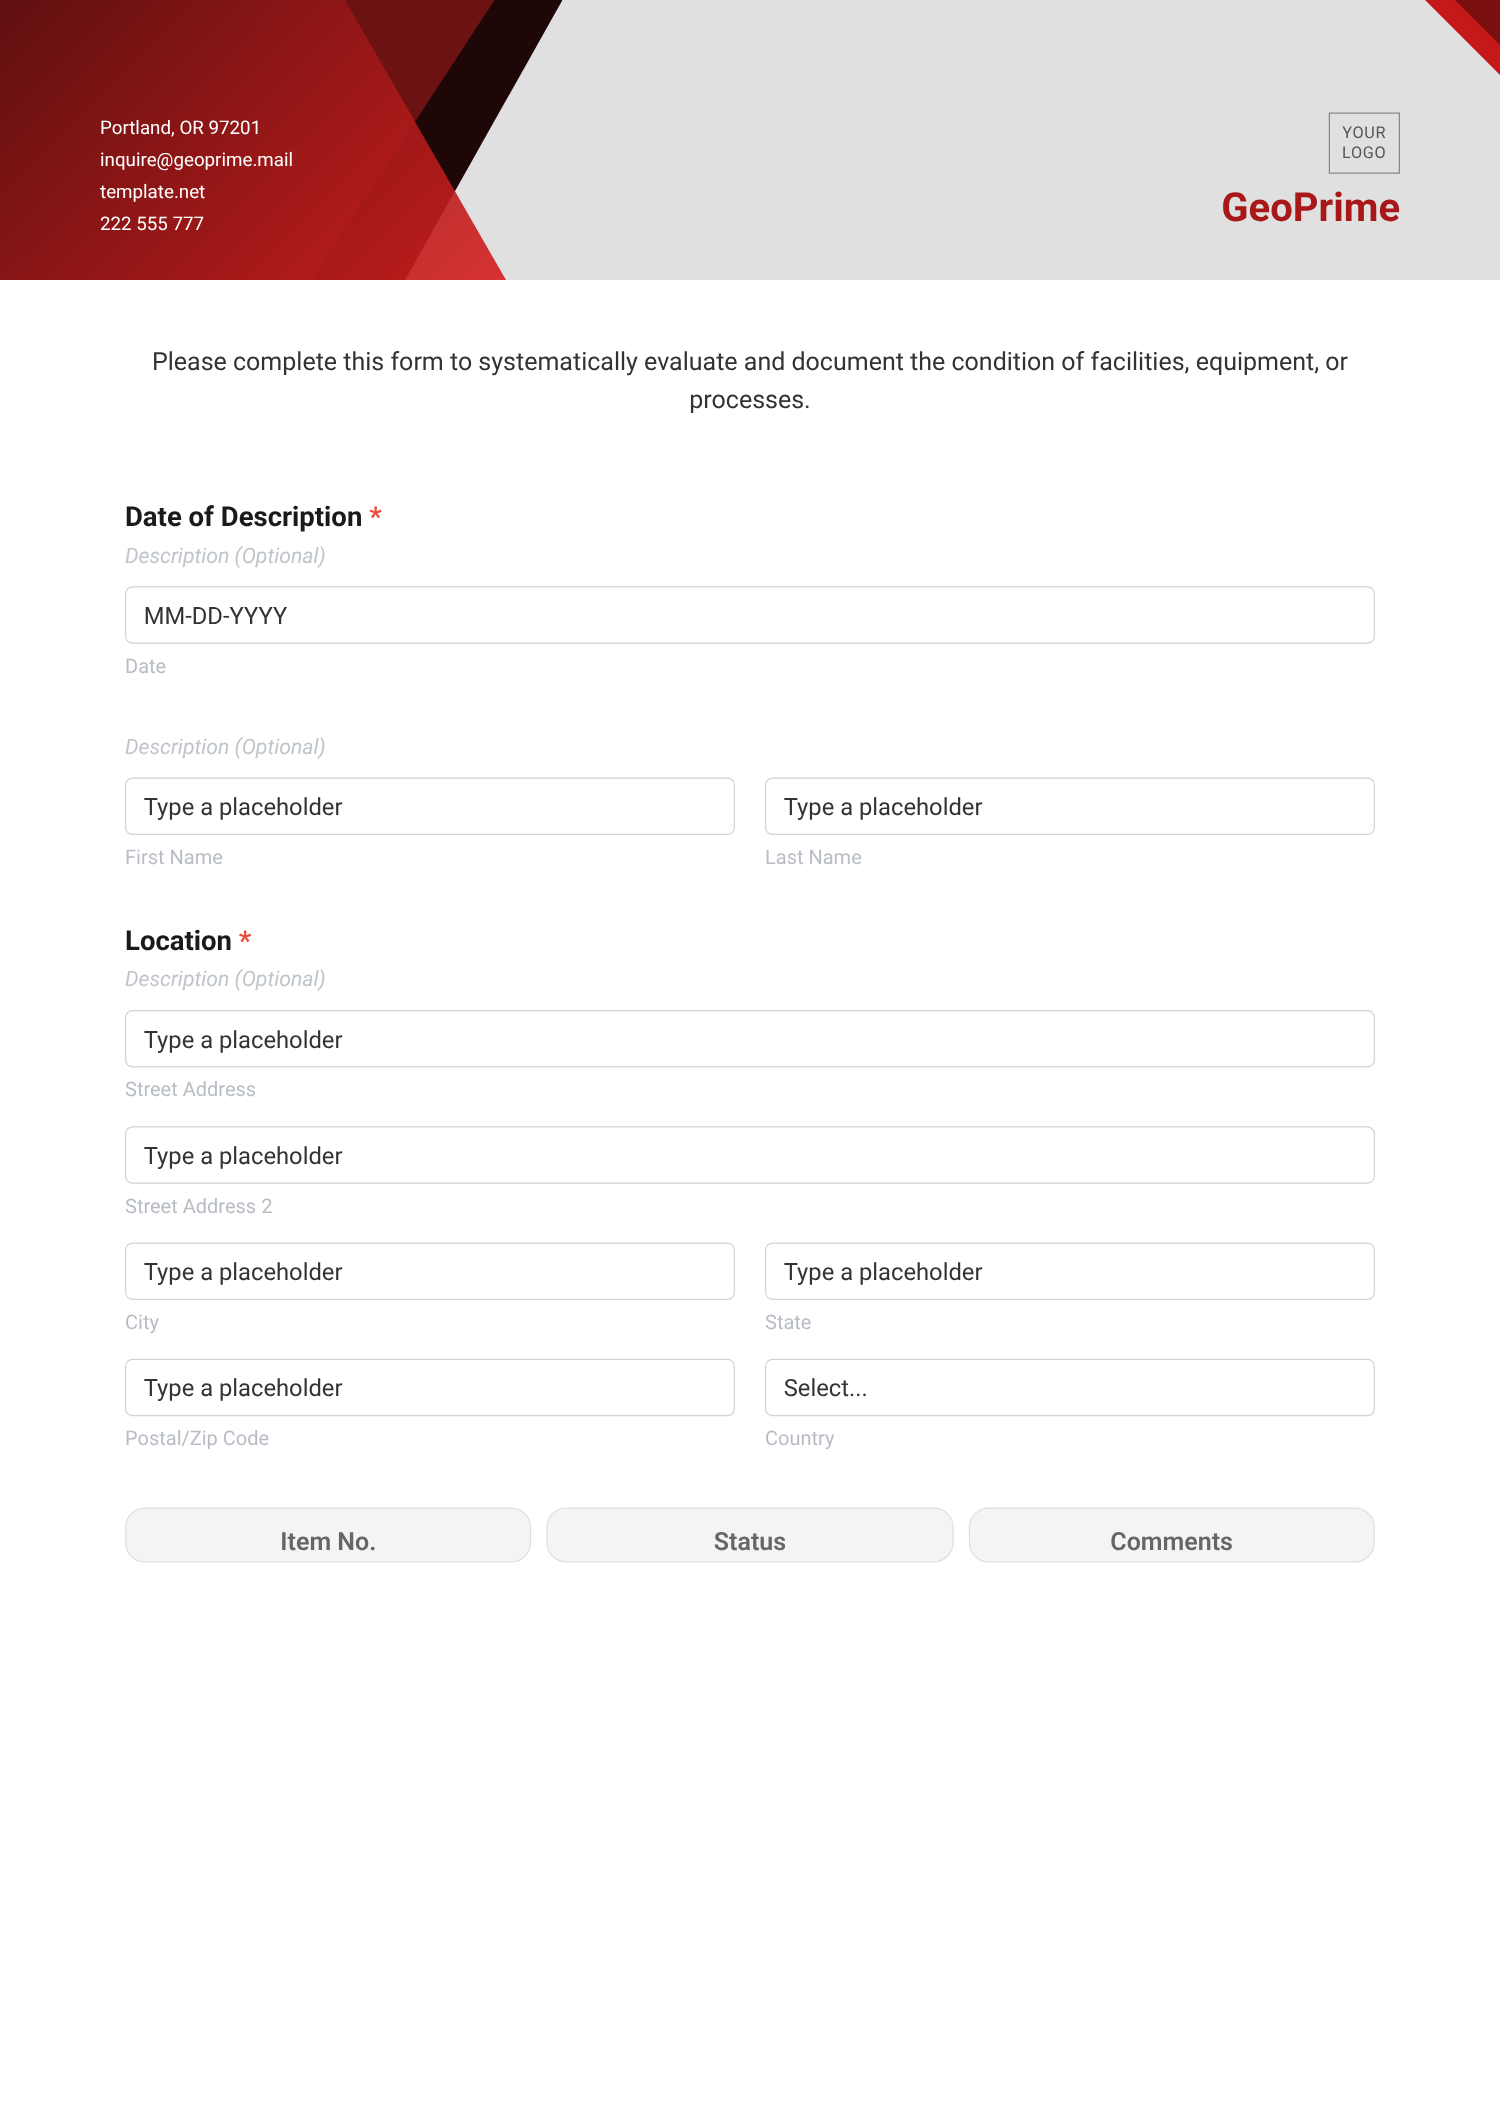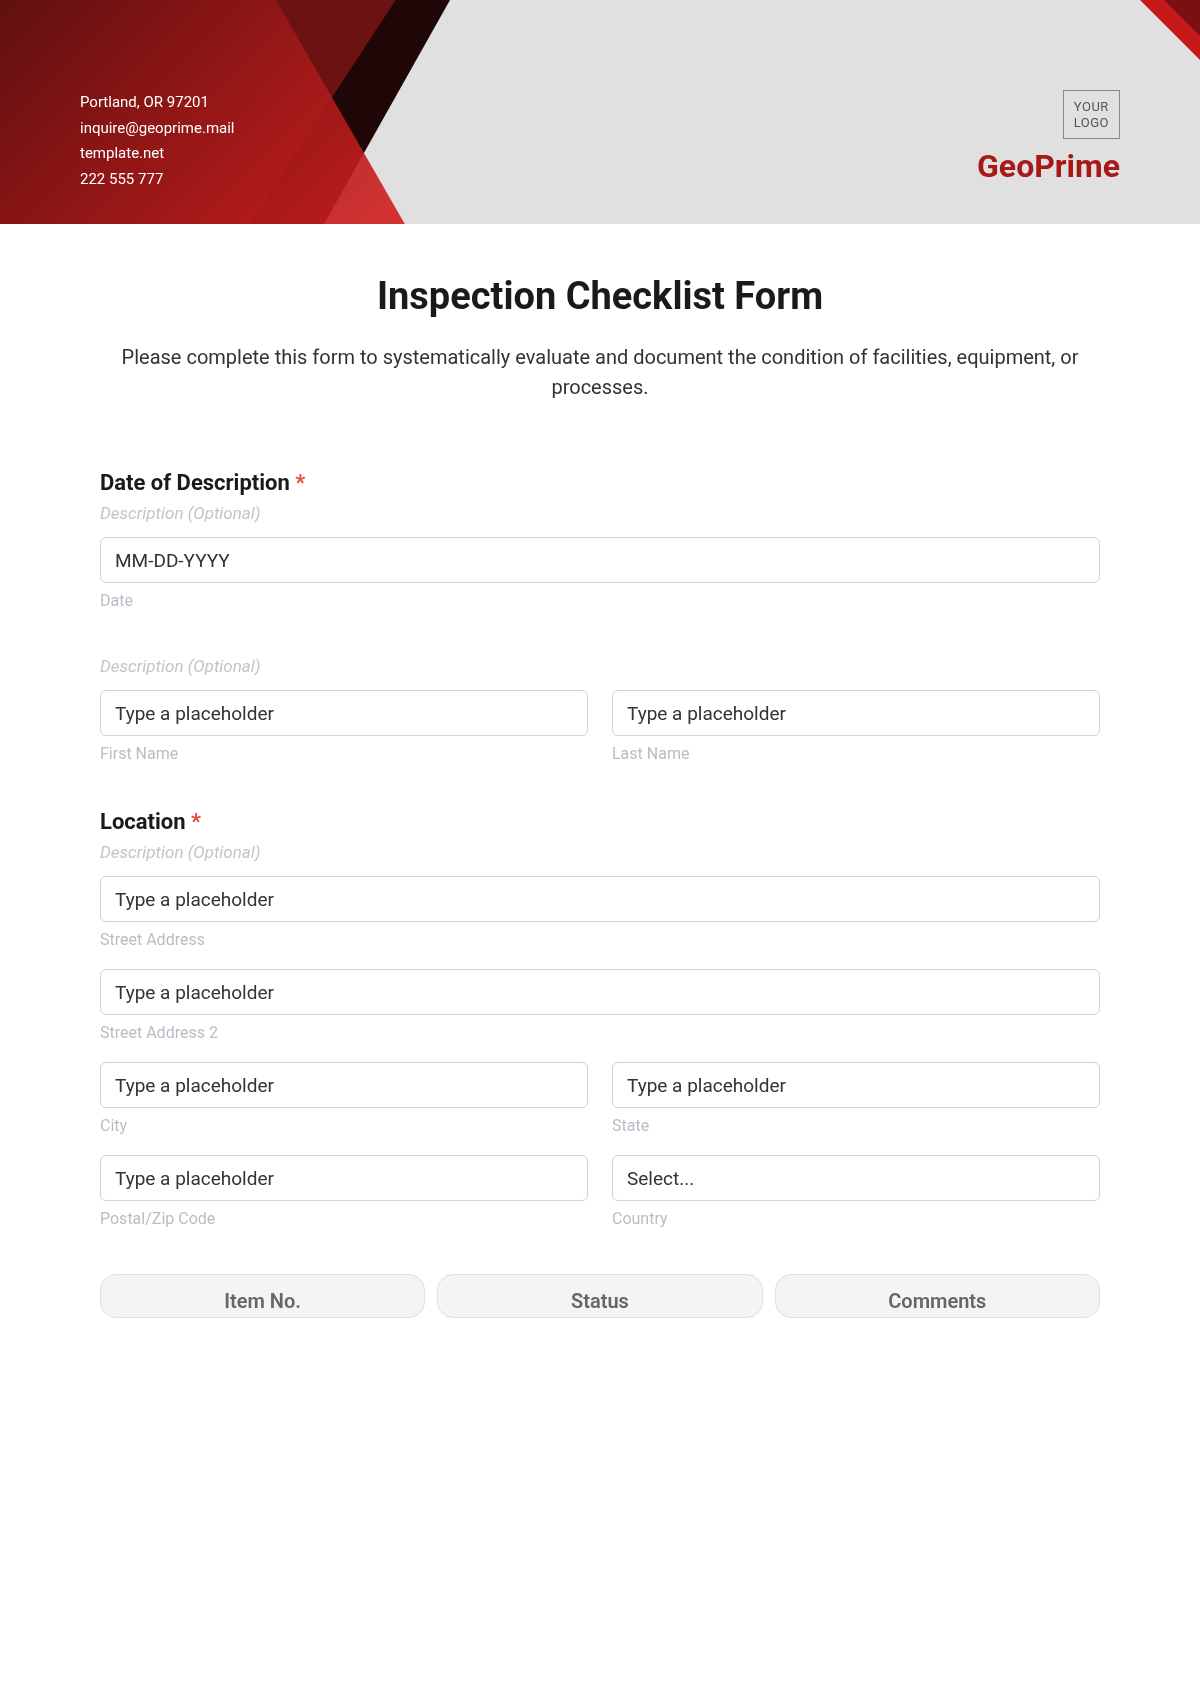--- a/index.html
+++ b/index.html
@@ -47,21 +47,20 @@
     <div>template.net</div>
     <div>222 555 777</div>
   </div>
   <div class="header-right">
     <div class="logo-box">YOUR<br>LOGO</div><br>
     <div class="brand">GeoPrime</div>
   </div>
 </div>
 
 <div class="content">
-  <h1 class="title">Inspection Checklist Form</h1>
   <p class="subtitle">Please complete this form to systematically evaluate and document the condition of facilities, equipment, or processes.</p>
 
   <div class="field-block">
     <div class="field-label"><span>Date of Description</span> <span class="req">*</span></div>
     <div class="desc-opt">Description (Optional)</div>
     <input class="input" placeholder="MM-DD-YYYY" style="">
     <div class="sublabel">Date</div>
   </div>
 
   <div class="field-block">

